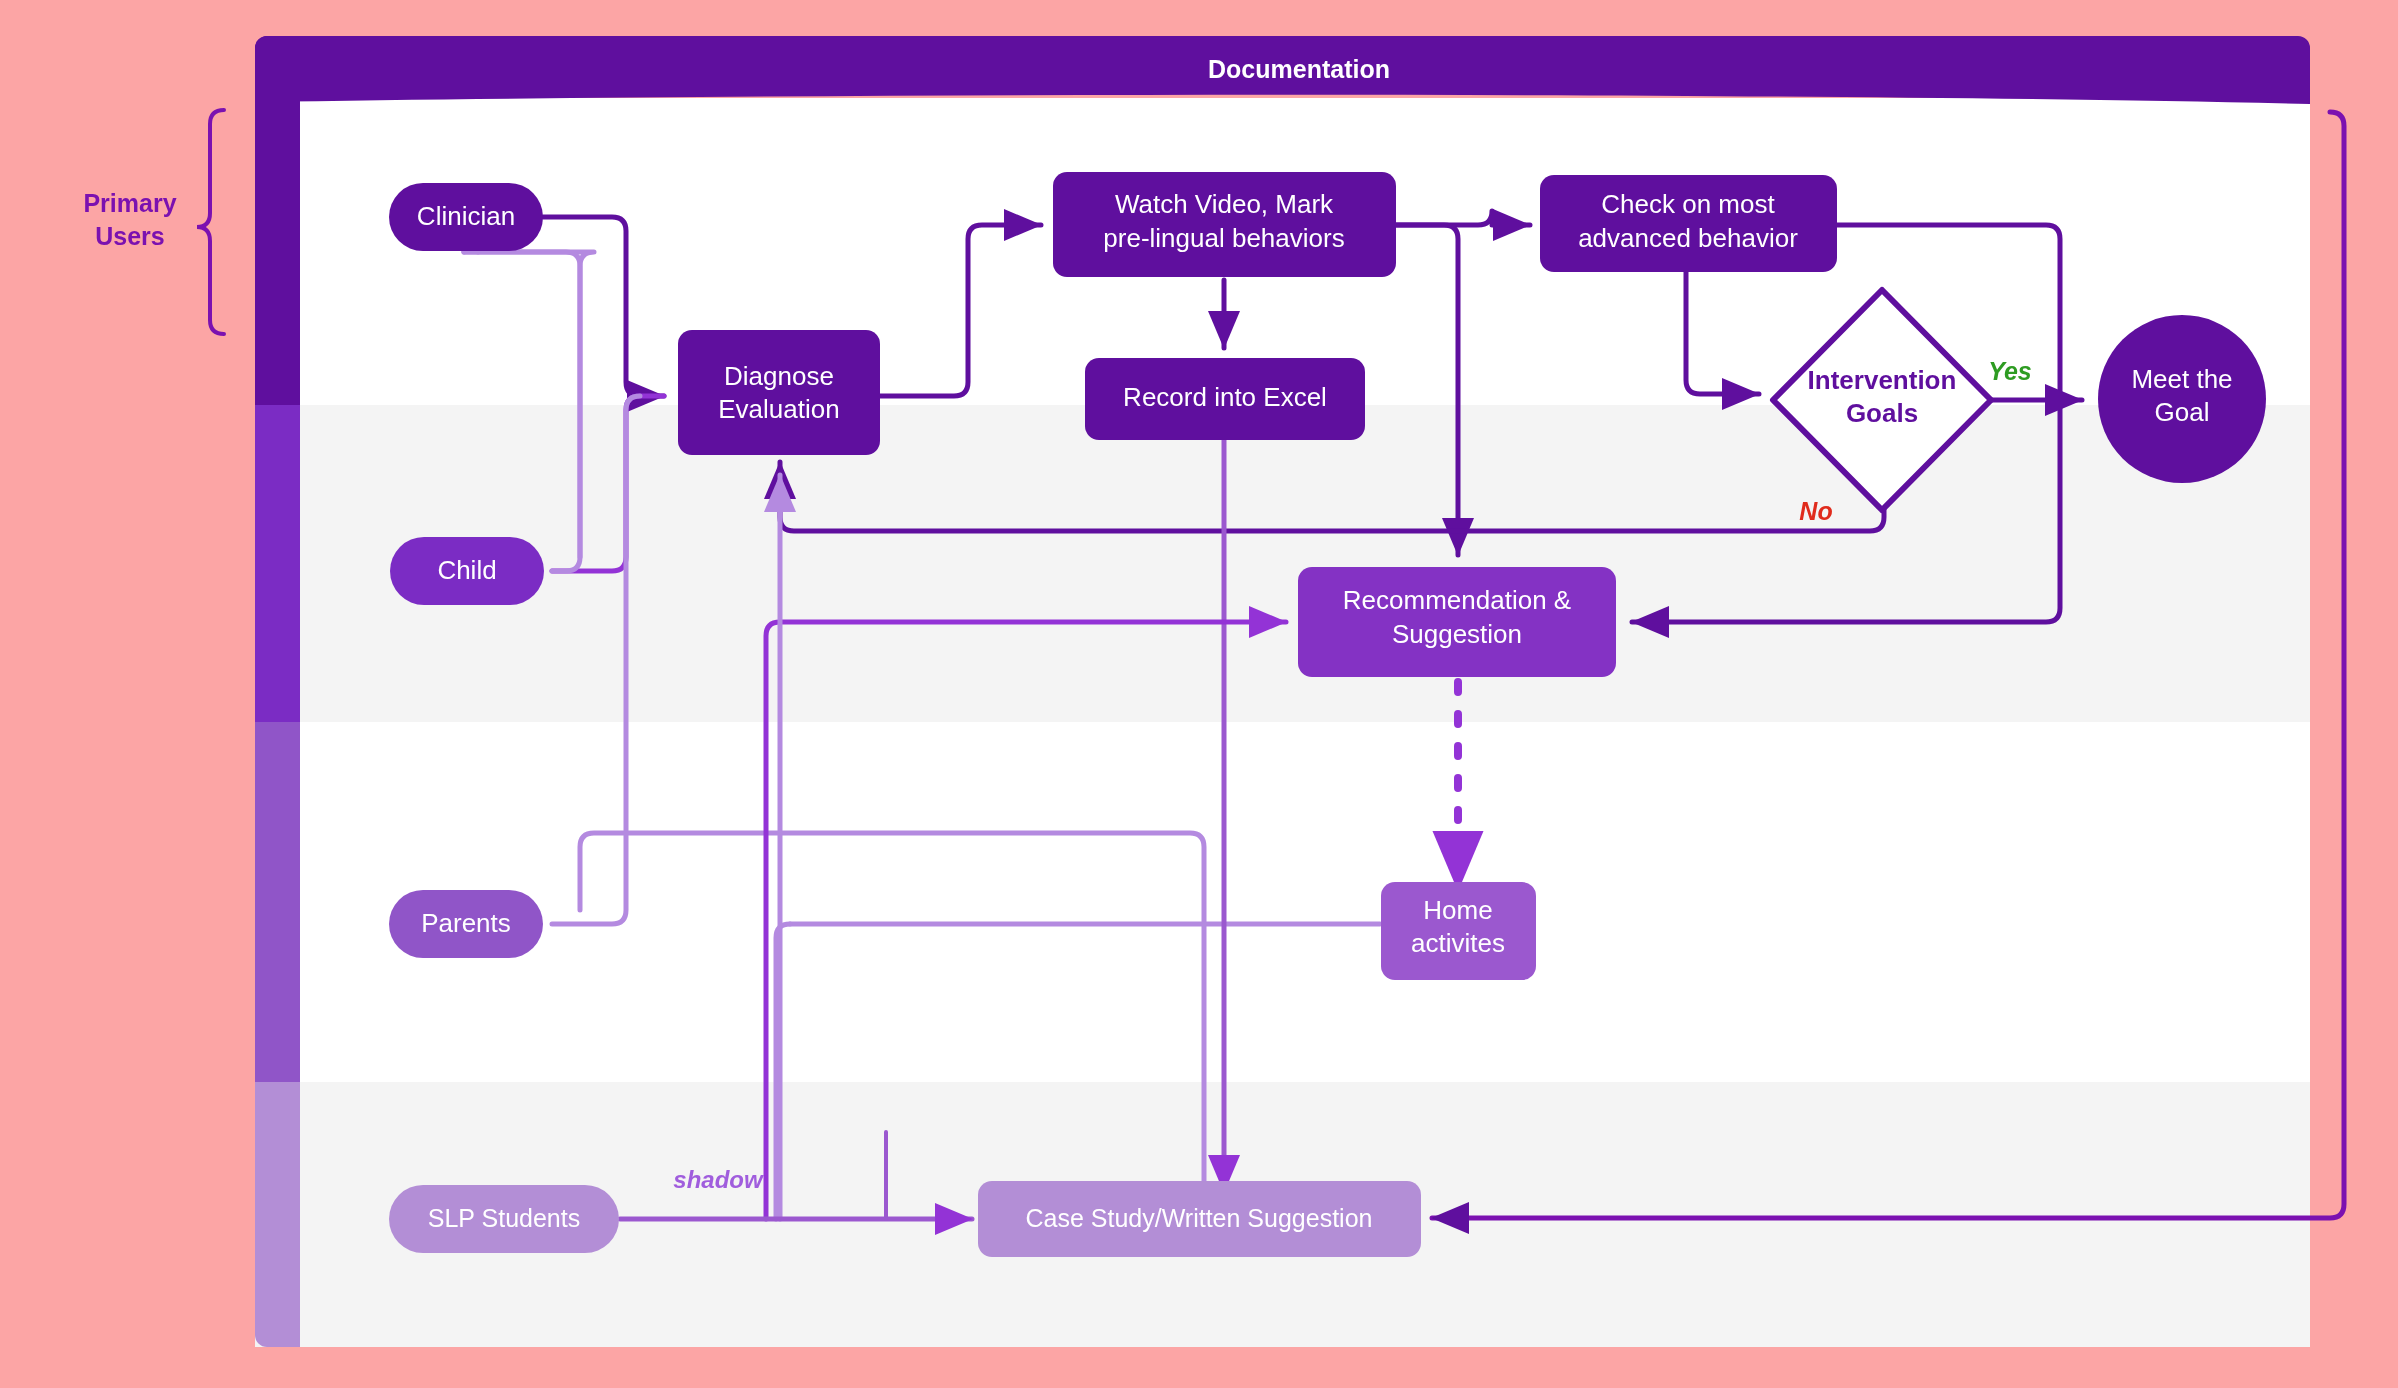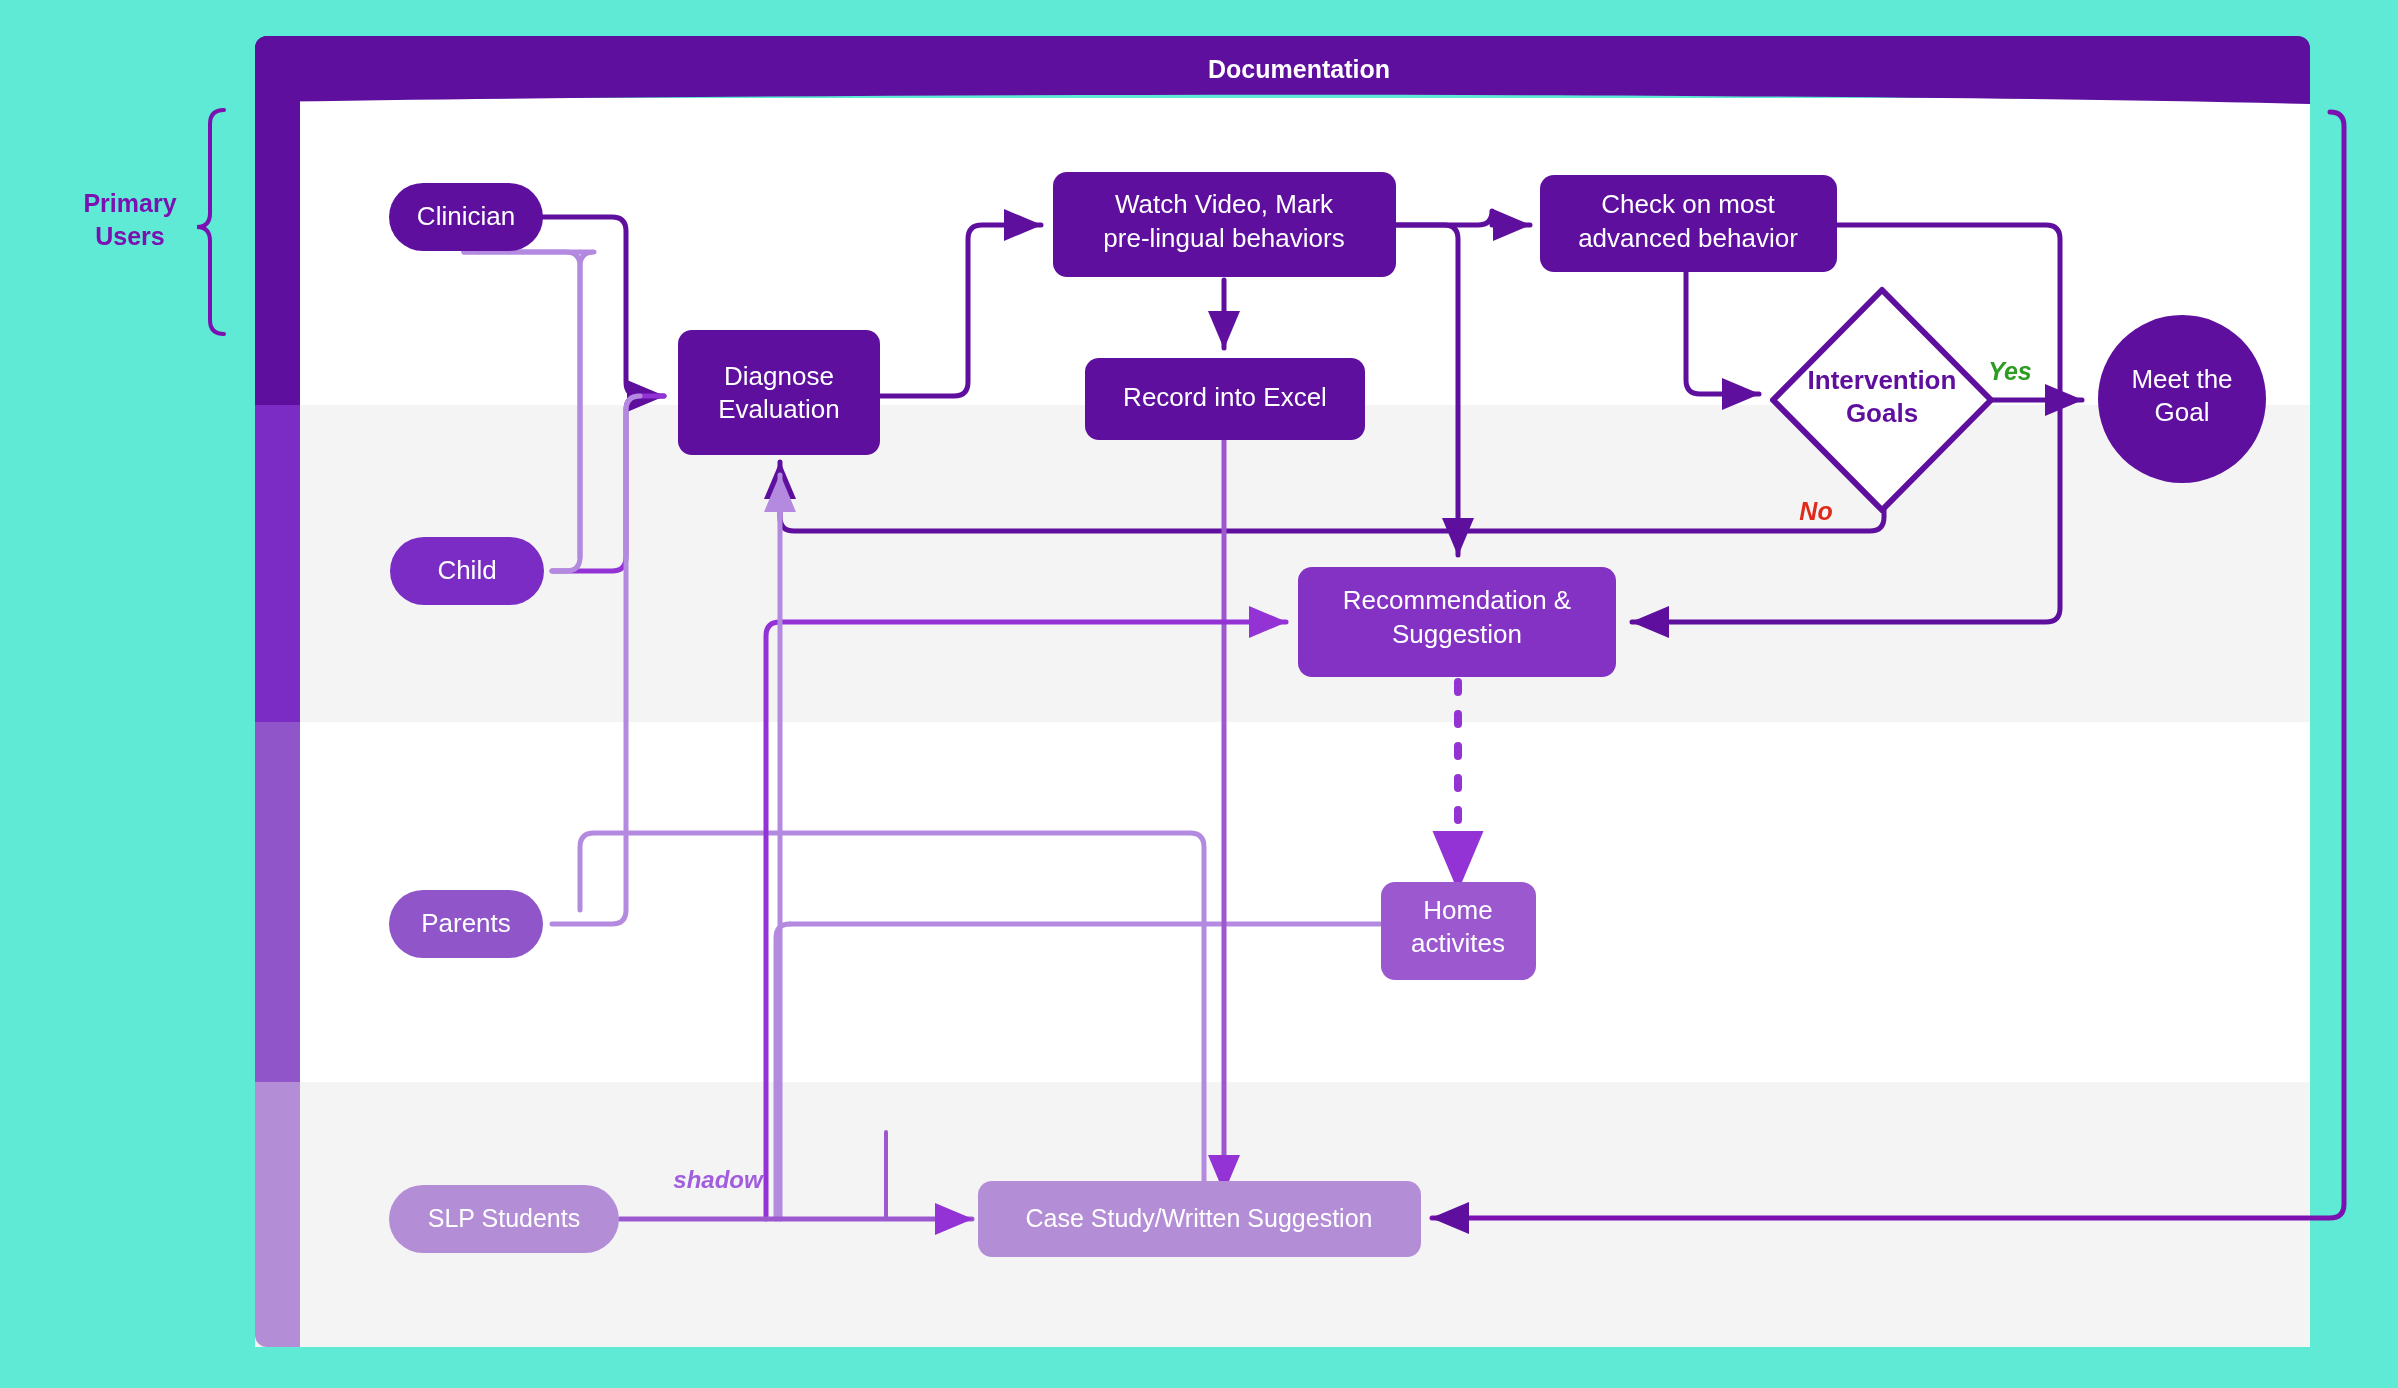--- a/index.html
+++ b/index.html
@@ -1,18 +1,18 @@
 <!DOCTYPE html>
 <html><head>
 <meta charset="utf-8">
 <style>
   html,body{margin:0;padding:0;background:#000;}
   body{width:2398px;height:1388px;overflow:hidden;
        font-family:"Liberation Sans","DejaVu Sans",sans-serif;}
-  #stage{position:relative;width:2398px;height:1388px;background:#5eead4;}
+  #stage{position:relative;width:2398px;height:1388px;background:#fca5a5;}
   svg#diagram{position:absolute;left:0;top:0;width:2398px;height:1388px;display:block;}
   .nodeText{fill:#ffffff;font-family:"Liberation Sans","DejaVu Sans",sans-serif;
             font-size:26px;text-anchor:middle;dominant-baseline:middle;}
   .nodeTextSm{fill:#ffffff;font-family:"Liberation Sans","DejaVu Sans",sans-serif;
             font-size:25px;text-anchor:middle;dominant-baseline:middle;}
   .diamondText{fill:#5f0f9e;font-family:"Liberation Sans","DejaVu Sans",sans-serif;
             font-size:26px;font-weight:bold;text-anchor:middle;dominant-baseline:middle;}
   .headerText{fill:#ffffff;font-family:"Liberation Sans","DejaVu Sans",sans-serif;
             font-size:25px;font-weight:bold;text-anchor:middle;dominant-baseline:middle;}
   .braceLabel{fill:#7b11b0;font-family:"Liberation Sans","DejaVu Sans",sans-serif;

